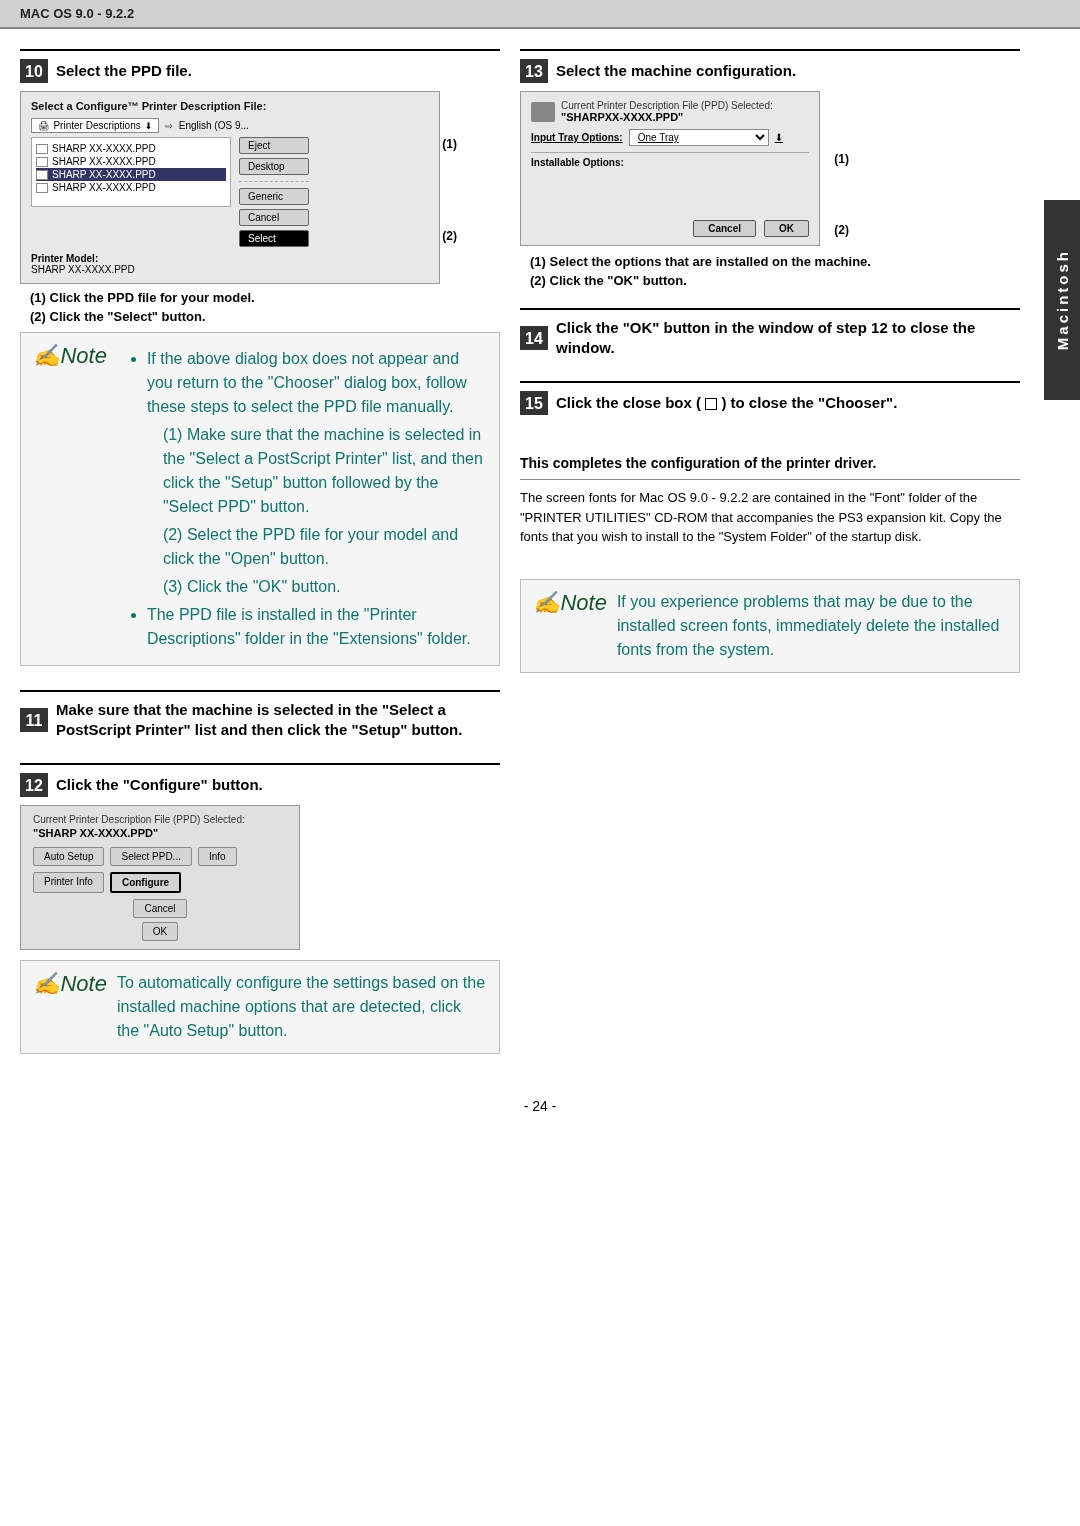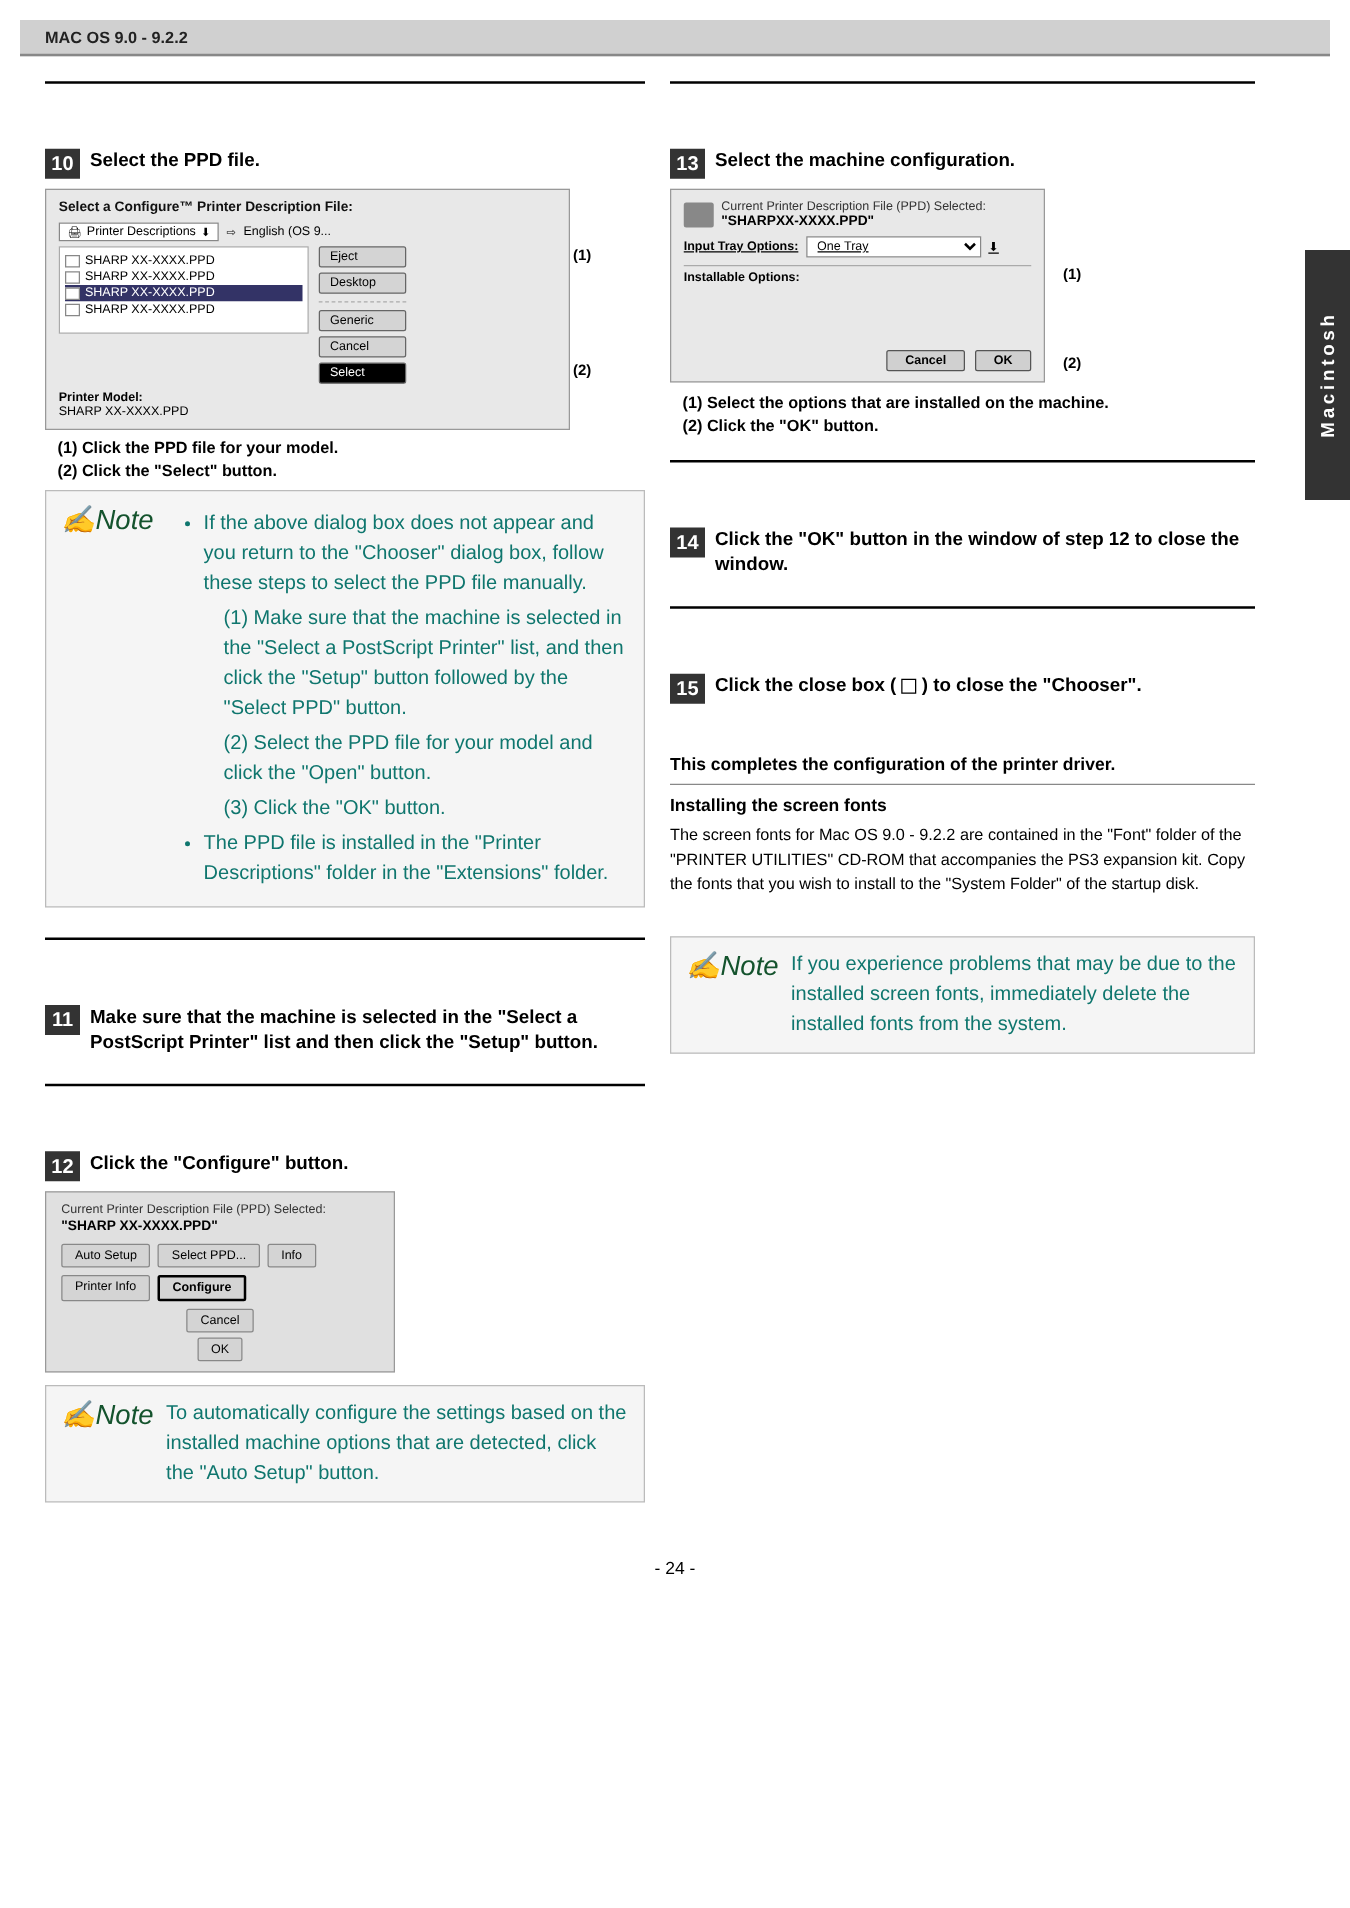--- a/index.html
+++ b/index.html
@@ -10,21 +10,21 @@
       color: #000000;
       width: 1080px;
       min-height: 1526px;
     }
 
     .page-container {
       width: 1080px;
       min-height: 1526px;
       background: #ffffff;
       position: relative;
-      padding: 16px;
+      padding: 0;
     }
 
     
     .header-bar {
       background: #d0d0d0;
       border-bottom: 2px solid #888;
       padding: 6px 20px;
       font-size: 13px;
       font-weight: bold;
       color: #222;
@@ -55,24 +55,23 @@
     }
 
     
     .step-block {
       border-top: 2px solid #000;
       padding-top: 8px;
     }
 
     .step-header {
       display: flex;
-      align-items: flex-start;
+      align-items: center;
       gap: 8px;
       margin-bottom: 8px;
-      margin-top: 44px;
     }
 
     .step-number-box {
       background: #333;
       color: #fff;
       font-size: 16px;
       font-weight: bold;
       width: 28px;
       height: 24px;
       display: flex;
@@ -581,21 +580,20 @@
             Click the close box ( <span style="border:1px solid #000; width:12px; height:12px; display:inline-block; vertical-align:middle;"></span> ) to close the "Chooser".
           </div>
         </div>
       </div>
 
       <div style="margin-top: 16px;">
         <div class="bold-title">This completes the configuration of the printer driver.</div>
 
         <hr class="section-divider">
 
-        <div class="bold-title" style="margin-bottom:6px;">Installing the screen fonts</div>
         <div class="normal-text">The screen fonts for Mac OS 9.0 - 9.2.2 are contained in the "Font" folder of the "PRINTER UTILITIES" CD-ROM that accompanies the PS3 expansion kit. Copy the fonts that you wish to install to the "System Folder" of the startup disk.</div>
       </div>
 
       <div class="note-block" style="margin-top:16px;">
         <div class="note-icon">✍Note</div>
         <div class="note-text">If you experience problems that may be due to the installed screen fonts, immediately delete the installed fonts from the system.</div>
       </div>
 
     </div>
 

